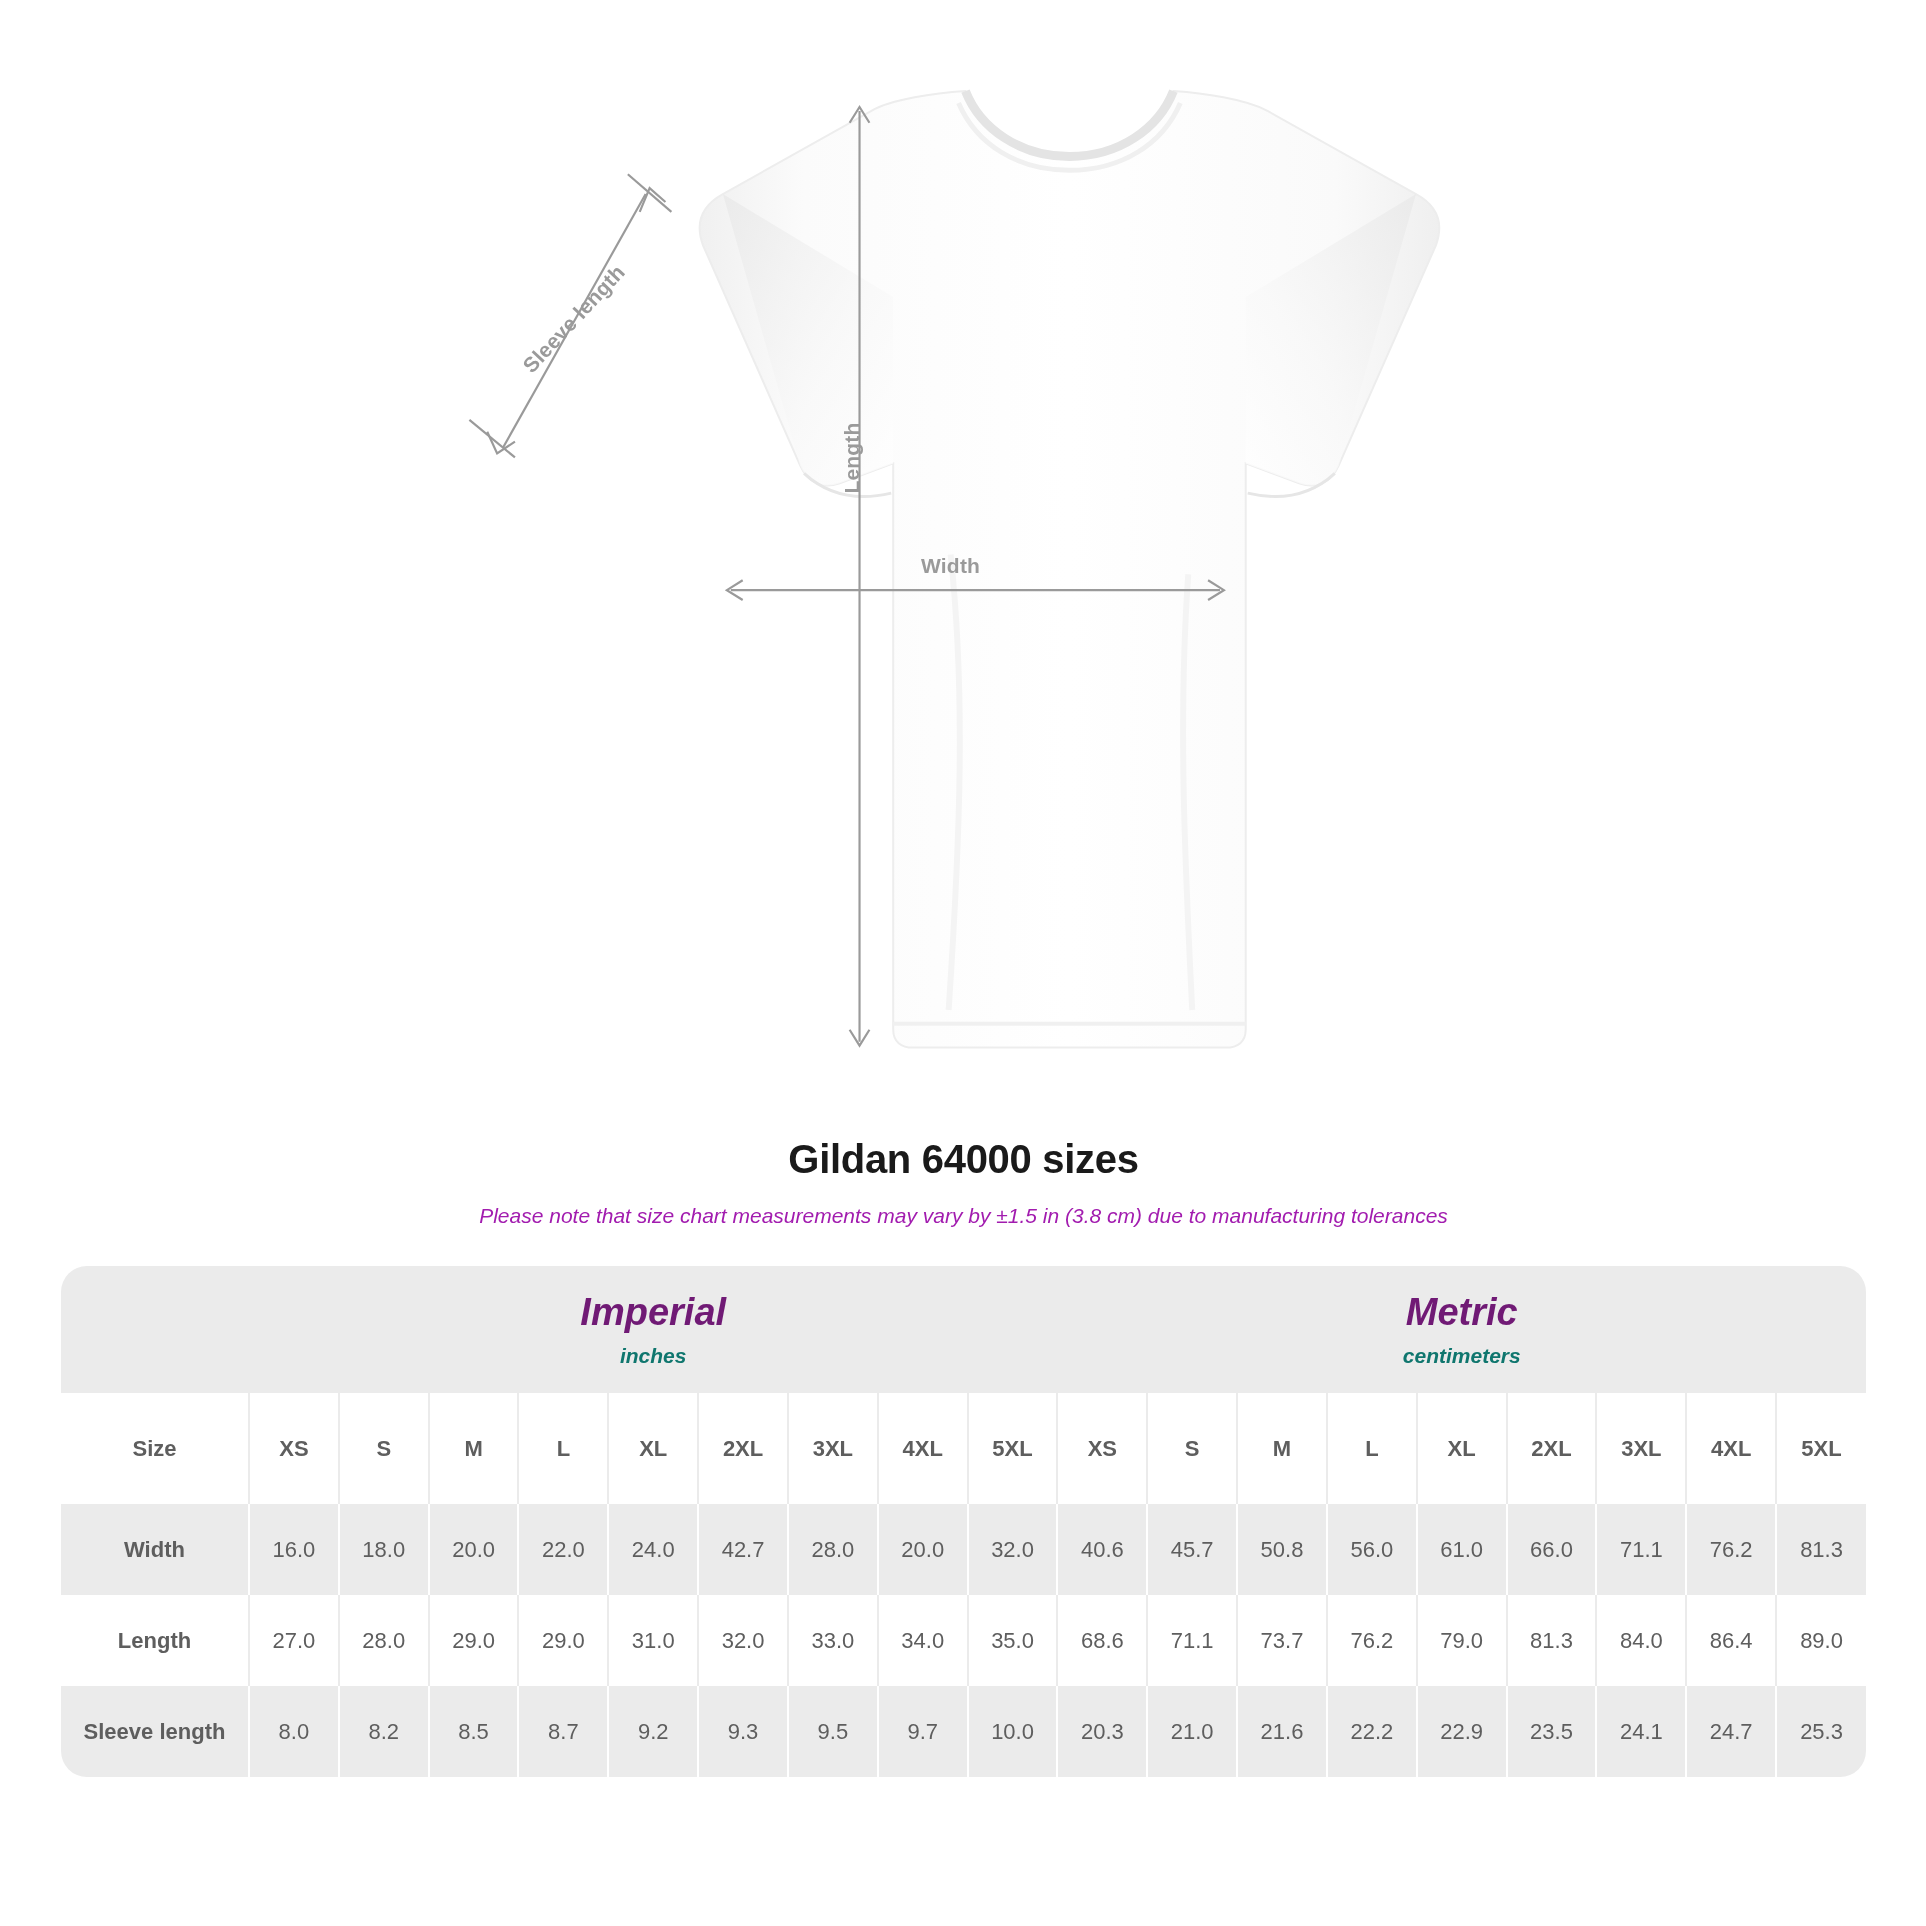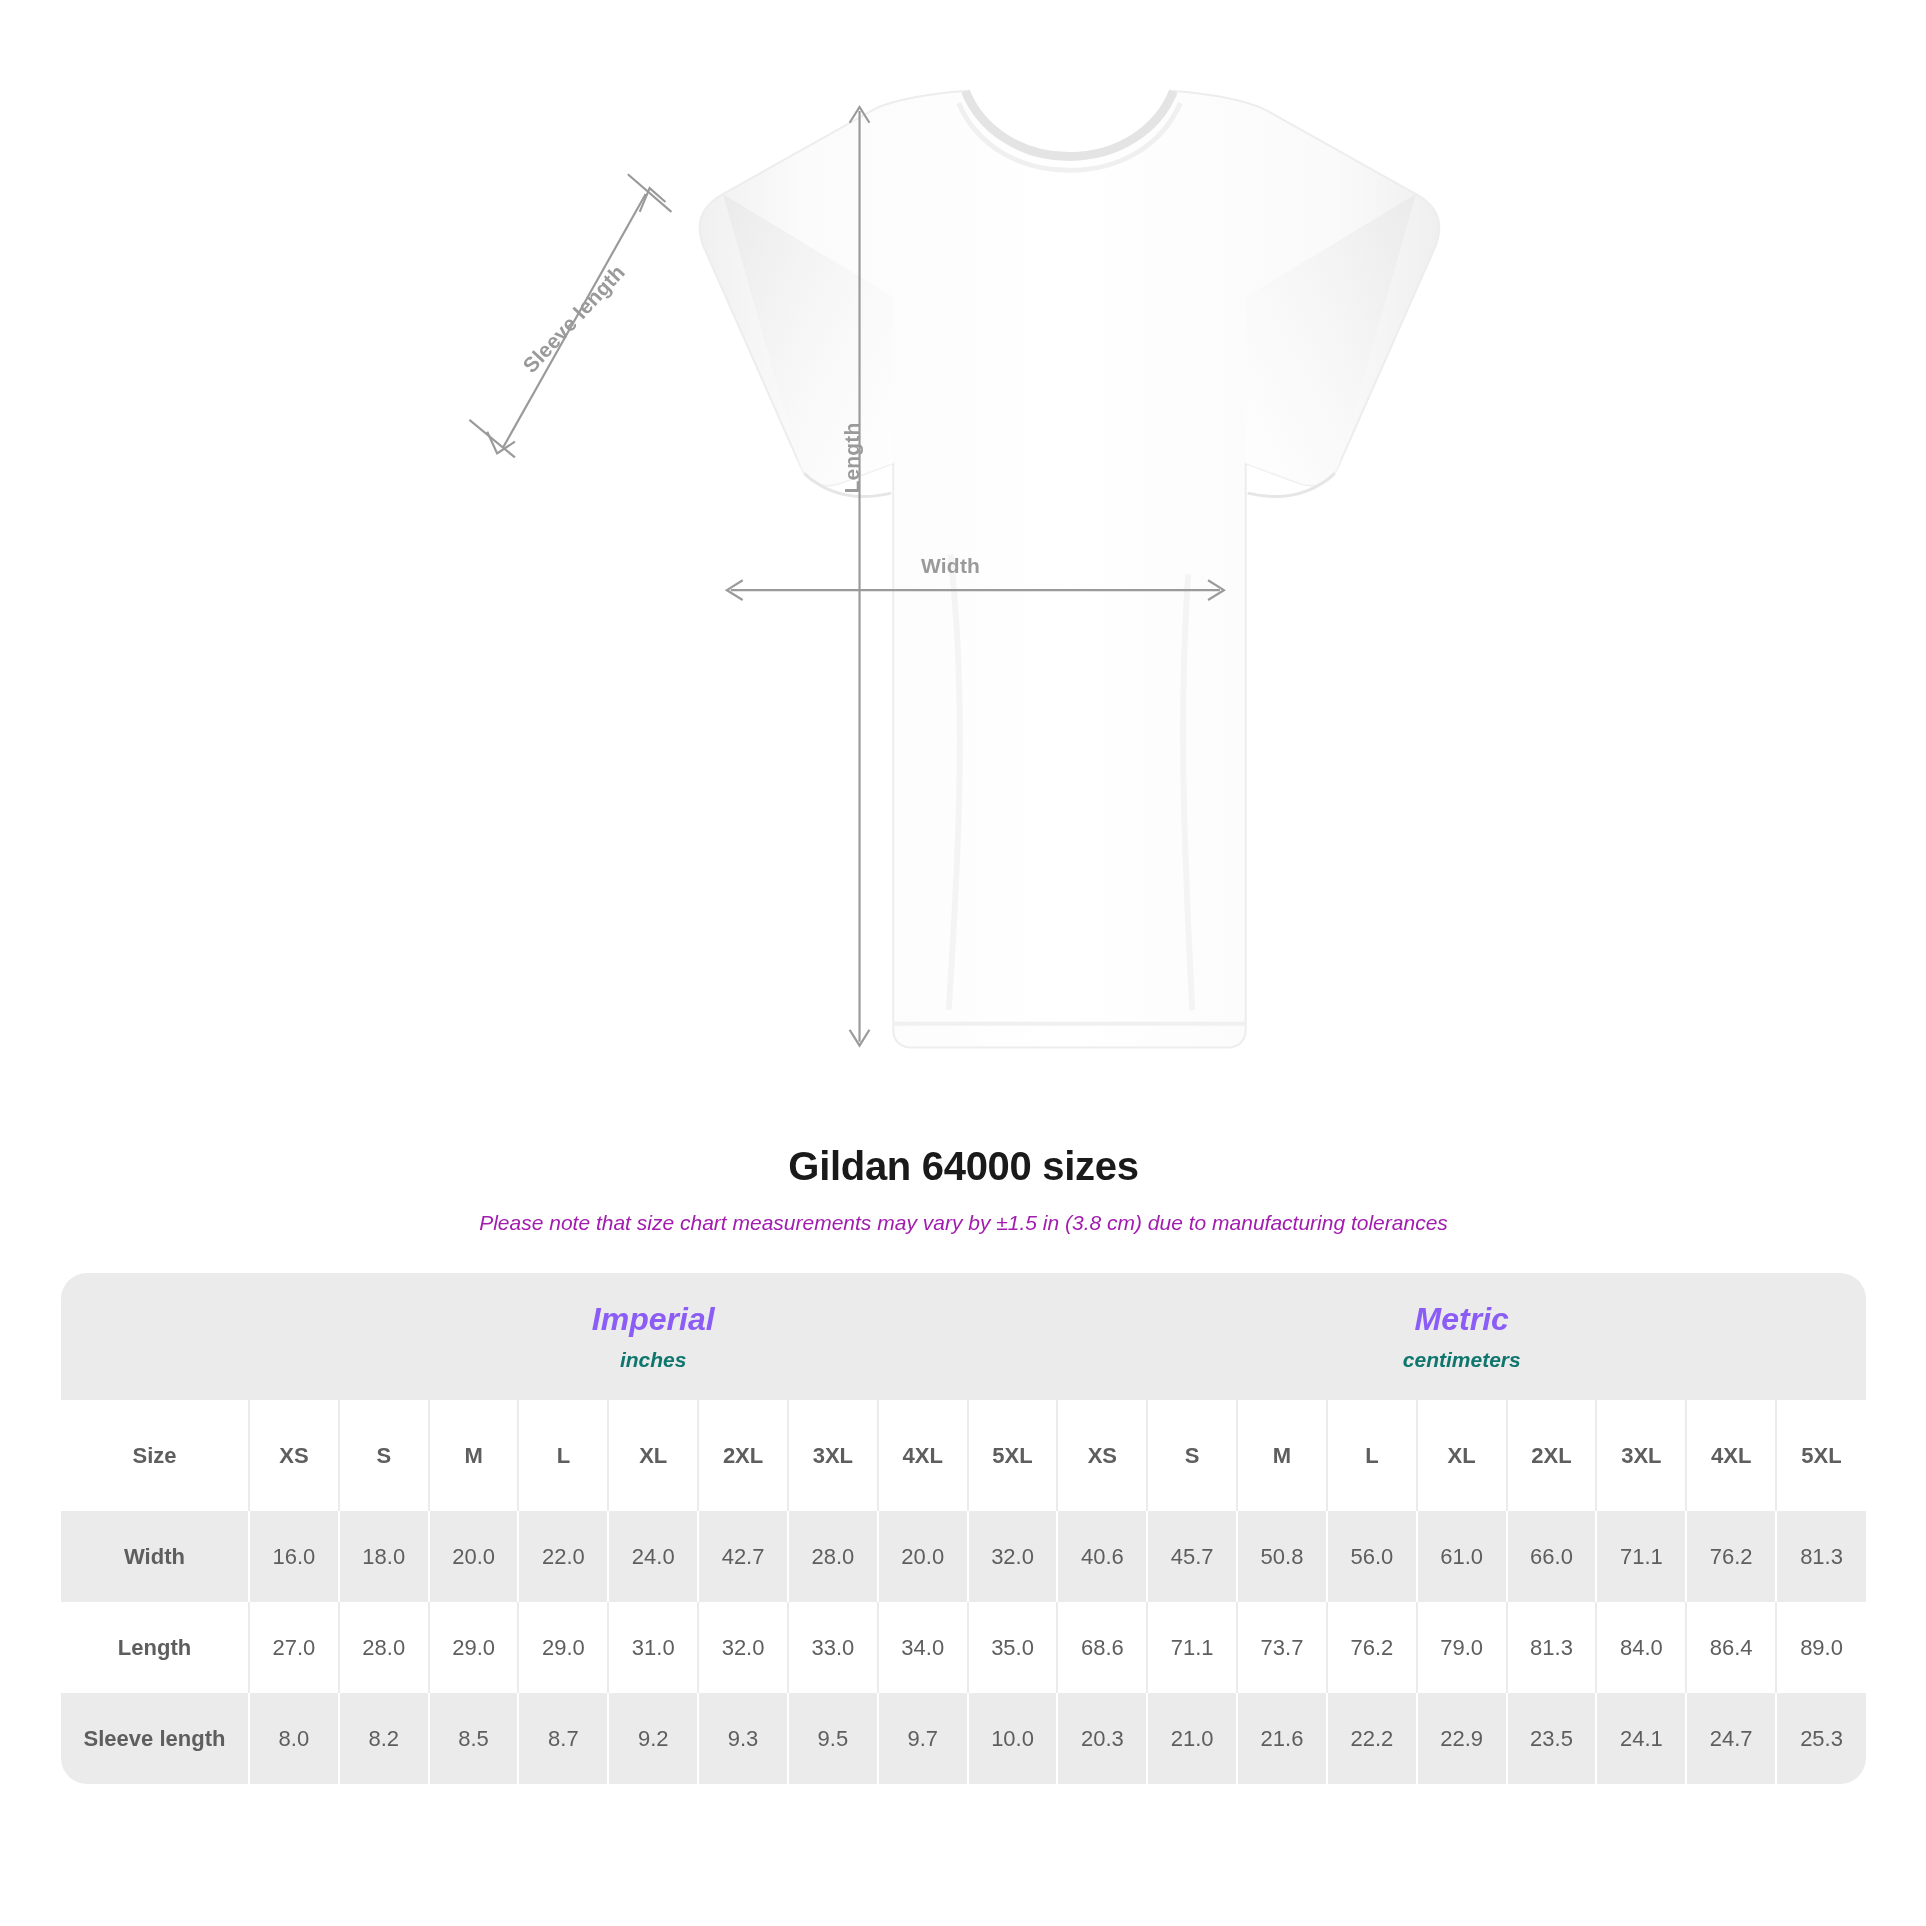--- a/index.html
+++ b/index.html
@@ -38,21 +38,21 @@
     transform-origin: center center;
   }
   .dim-label.diagonal {
     transform: rotate(-47deg);
     transform-origin: center center;
   }
 
   
   .heading-block {
     text-align: center;
-    margin-top: 35px;
+    margin-top: 28px;
   }
   .chart-title {
     font-size: 40px;
     font-weight: bold;
     color: #1a1a1a;
     margin: 0;
     letter-spacing: -0.3px;
   }
   .chart-note {
     font-size: 21px;
@@ -80,24 +80,24 @@
     color: #5e5e5e;
     padding: 0;
   }
   .unit-row th {
     background: #ebebeb;
     height: 127px;
     padding: 14px 0 18px 0;
   }
   .unit-name {
     display: block;
-    font-size: 32px;
+    font-size: 38px;
     font-weight: bold;
     font-style: italic;
-    color: #8b5cf6;
+    color: #701a75;
     margin-bottom: 10px;
   }
   .unit-sub {
     display: block;
     font-size: 21px;
     font-style: italic;
     color: #0f766e;
   }
   .unit-row th.corner { background: #ebebeb; }
 

